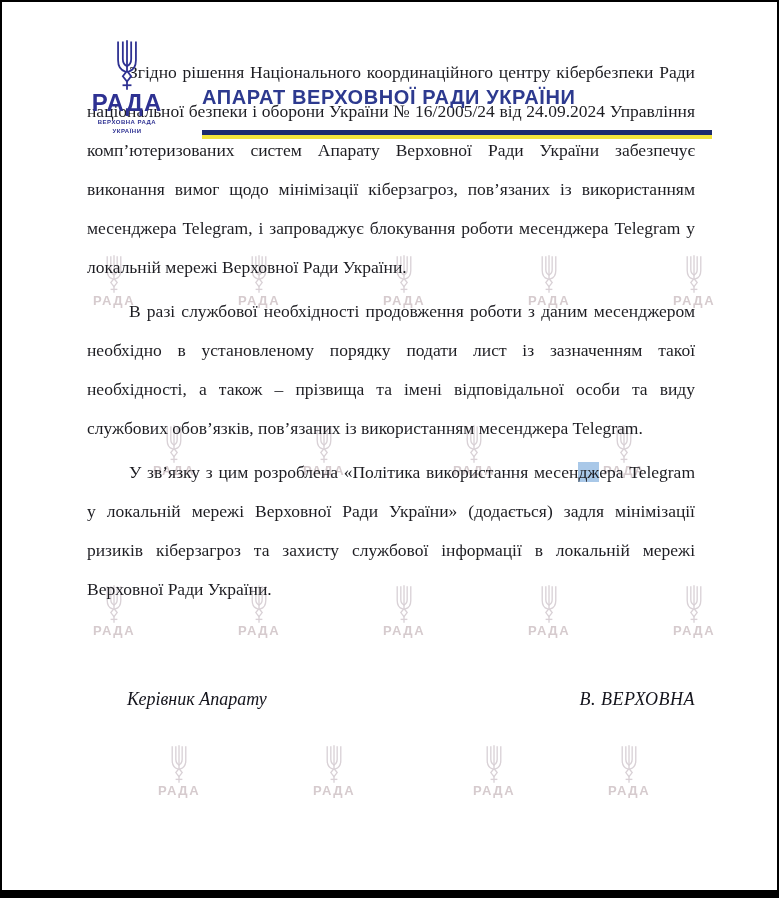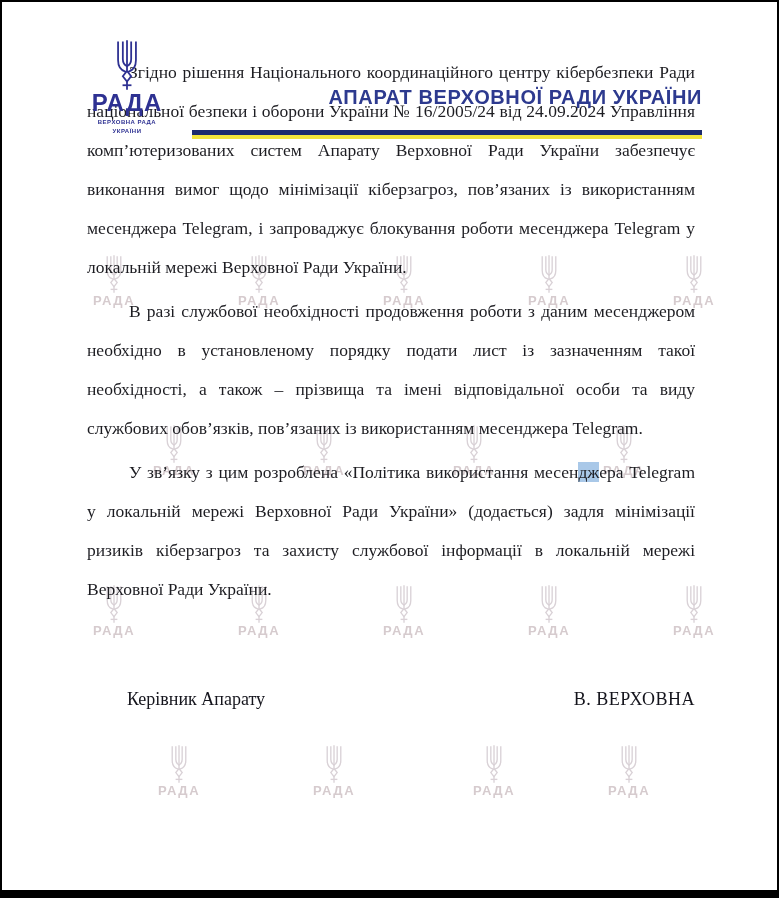--- a/index.html
+++ b/index.html
@@ -37,21 +37,21 @@
   .logo-wordmark {
     font-family:"Liberation Sans", sans-serif;
     font-weight:700; font-size:24px; letter-spacing:1px; line-height:1.05;
   }
   .logo-subtext {
     font-family:"Liberation Sans", sans-serif;
     font-weight:700; font-size:6px; letter-spacing:.5px; line-height:1.5;
     margin-top:3px; white-space:pre-line;
   }
 
-  .header-main { position:absolute; left:190px; top:0; width:510px; text-align:right; z-index:2; }
+  .header-main { position:absolute; left:200px; top:0; width:510px; text-align:left; z-index:2; }
   .org-title {
     margin-top:84px;
     font-family:"Liberation Sans", sans-serif;
     font-weight:700; font-size:20px; letter-spacing:.6px;
     color:#2d3a8f;
   }
   .flag-bar { margin-top:21px; }
   .flag-blue  { height:5px; background:#1c2a6d; }
   .flag-yellow{ height:4px; background:#f2e33c; }
   .address {
@@ -72,21 +72,21 @@
     font-size:17.5px; line-height:39px;
     text-align:justify; text-indent:42px;
     color:#1d1d22;
   }
   .para.first { margin-top:51px; }
   .hl { background:#a9c8e8; }
 
   .signature {
     display:flex; justify-content:space-between; align-items:baseline;
     margin-top:80px; padding-left:40px;
-    font-size:18px; color:#14141c;
+    font-size:18px; color:#14141c;font-style:italic;
   }
   .sig-name { letter-spacing:.5px; }
 
   .svg-defs { position:absolute; width:0; height:0; overflow:hidden; }
 </style>
 </head>
 <body>
 
 <svg class="svg-defs" xmlns="http://www.w3.org/2000/svg">
   <symbol id="tryzub" viewBox="0 0 60 84">

